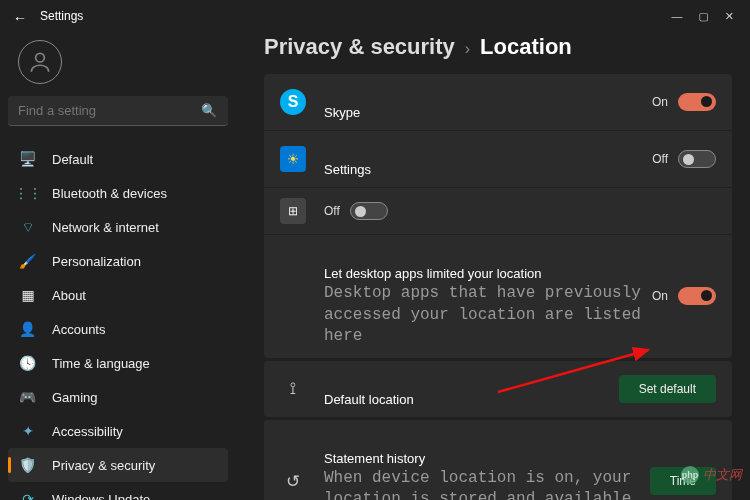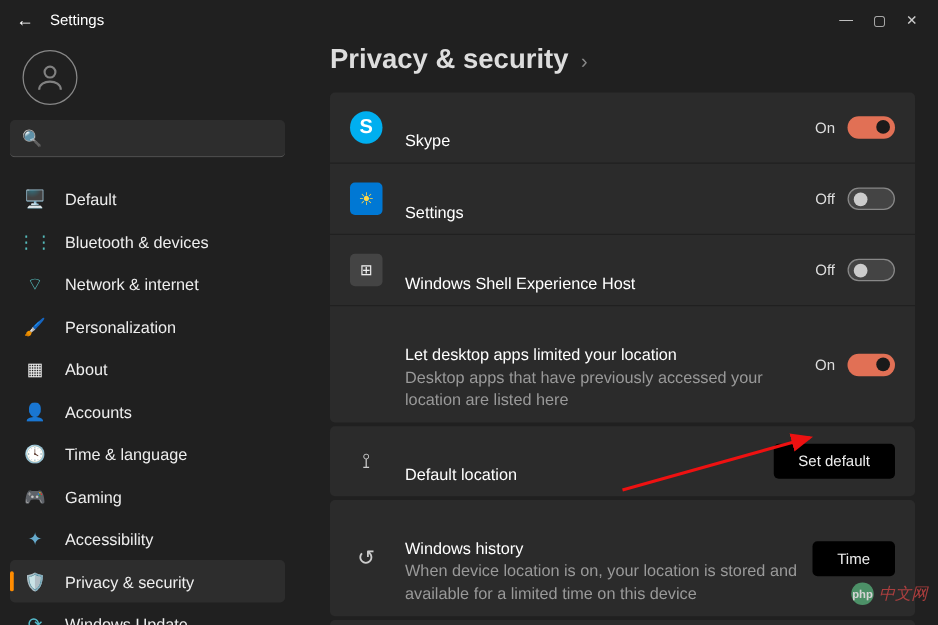--- a/index.html
+++ b/index.html
@@ -27,29 +27,29 @@
   .crumb .c2 { font-size: 22px; font-weight: 600; color: #fff; }
   .card { background: #2b2b2b; border-radius: 4px; margin-bottom: 3px; }
   .row { display: flex; align-items: center; padding: 10px 16px; min-height: 44px; border-bottom: 1px solid #202020; }
   .row:last-child { border-bottom: none; }
   .ricon { width: 26px; height: 26px; display: flex; align-items: center; justify-content: center; margin-right: 18px; font-size: 16px; border-radius: 4px; flex-shrink: 0; }
   .ricon.skype { background: #00aff0; color: #fff; border-radius: 50%; font-weight: bold; }
   .ricon.weather { background: #0078d4; color: #ffd94a; font-size: 14px; }
   .ricon.shell { background: #444; color: #eee; font-size: 12px; }
   .ricon.outline { color: #ccc; font-size: 17px; }
   .rlabel { flex: 1; font-size: 13px; margin-top: 21px; }
-  .rlabel .sub { color: #999; font-size: 13px; line-height: 1.35; margin-top: 2px; max-width: 340px; }
+  .rlabel .sub { color: #999; font-size: 16px; line-height: 1.35; margin-top: 2px; max-width: 340px; font-family: Liberation Mono, monospace; }
   .state { font-size: 12px; color: #ddd; margin-right: 10px; }
   .toggle { width: 38px; height: 18px; border-radius: 10px; position: relative; flex-shrink: 0; }
   .toggle.on { background: #e17055; }
   .toggle.off { background: #444; border: 1px solid #888; }
   .toggle .knob { position: absolute; width: 11px; height: 11px; border-radius: 50%; top: 3px; }
   .toggle.on .knob { background: #1a1a1a; right: 4px; }
   .toggle.off .knob { background: #ccc; left: 4px; top: 2.5px; }
-  .btn { background: #000000; color: #eee; border: none; border-radius: 4px; padding: 7px 20px; font-size: 12px; flex-shrink: 0; }
+  .btn { background: #14532d; color: #eee; border: none; border-radius: 4px; padding: 7px 20px; font-size: 12px; flex-shrink: 0; }
   .linkrow { color: #e08050; font-size: 11.5px; margin-top: 3px; }
   .linkrow .pipe { color: #888; margin: 0 3px; }
   .footer { padding: 10px 0 0 2px; }
   .flink { display: flex; align-items: center; gap: 12px; font-size: 12.5px; color: #eee; padding: 6px 0; }
   .arrow { position: absolute; pointer-events: none; }
   .watermark { position: absolute; right: 8px; bottom: 16px; color: #c44; font-size: 13px; opacity: .8; font-style: italic; display: flex; align-items: flex-start; gap: 4px; }
   .watermark .logo { background: #5a7; color: #fff; border-radius: 50%; width: 18px; height: 18px; display: flex; align-items: center; justify-content: center; font-size: 9px; font-style: normal; font-weight: bold; }
 </style>
 </head>
 <body>
@@ -66,20 +66,21 @@
 
 <div class="layout">
   <div class="sidebar">
     <div class="avatar">
       <svg viewBox="0 0 24 24" fill="none" stroke="#aaa" stroke-width="1.6">
           <circle cx="12" cy="8" r="4"></circle>
           <path d="M4 21c0-4 4-6 8-6s8 2 8 6"></path>
         </svg>
     </div>
     <div class="search">
+      <input placeholder="Find a setting" style="">
       <span class="sicon">🔍</span>
     </div>
     <div class="navitem">
         <span class="nicon">🖥️</span>
         <span>Default</span>
       </div>
     <div class="navitem">
         <span class="nicon" style="color:#5bb">⋮⋮</span>
         <span>Bluetooth &amp; devices</span>
       </div>
@@ -118,20 +119,21 @@
     <div class="navitem">
         <span class="nicon" style="color:#5bc">⟳</span>
         <span>Windows Update</span>
       </div>
   </div>
 
   <div class="main">
     <div class="crumb">
       <span class="c1">Privacy &amp; security</span>
       <span class="sep">›</span>
+      <span class="c2">Location</span>
     </div>
 
     <div class="card">
       <div class="row">
         <span class="ricon skype">S</span>
         <div class="rlabel">Skype</div>
         <span class="state">On</span>
         <div class="toggle on">
             <div class="knob"></div>
           </div>
@@ -139,21 +141,20 @@
       <div class="row">
         <span class="ricon weather">☀</span>
         <div class="rlabel">Settings</div>
         <span class="state">Off</span>
         <div class="toggle off">
             <div class="knob"></div>
           </div>
       </div>
       <div class="row">
         <span class="ricon shell">⊞</span>
-        <div class="rlabel">Windows Shell Experience Host</div>
         <span class="state">Off</span>
         <div class="toggle off">
             <div class="knob"></div>
           </div>
       </div>
       <div class="row">
         <div class="rlabel" style="margin-left:44px">
           <div>Let desktop apps limited your location</div>
           <div class="sub">Desktop apps that have previously accessed your location are listed here</div>
         </div>
@@ -171,21 +172,21 @@
           <div>Default location</div>
         </div>
         <button class="btn">Set default</button>
       </div>
     </div>
 
     <div class="card">
       <div class="row">
         <span class="ricon outline">↺</span>
         <div class="rlabel">
-          <div>Windows history</div>
+          <div>Statement history</div>
           <div class="sub">When device location is on, your location is stored and available for a limited time on this device</div>
         </div>
         <button class="btn">Time</button>
       </div>
     </div>
 
     <div class="card">
       <div class="row">
         <span class="ricon outline">🛡</span>
       </div>

